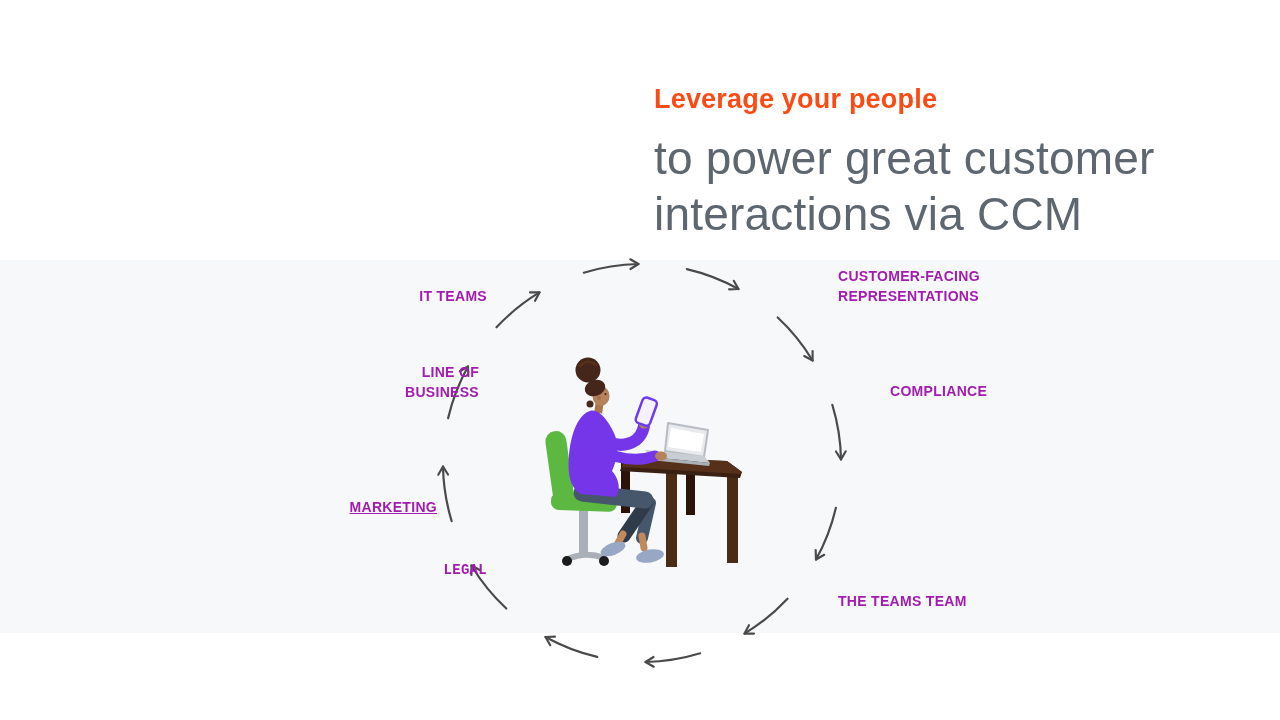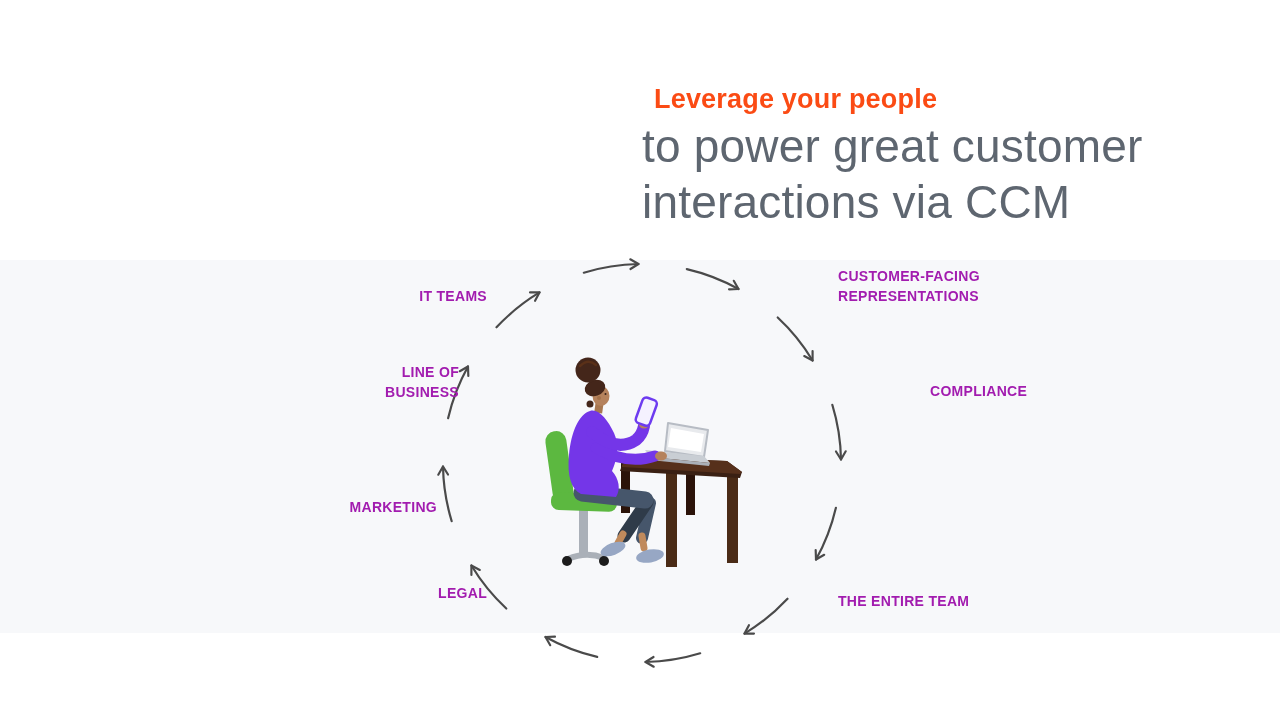--- a/index.html
+++ b/index.html
@@ -9,33 +9,33 @@
     font-family:"Liberation Sans",sans-serif;
     padding-left:40px;
   }
   .band{position:absolute;left:0;top:260px;width:1280px;height:373px;background:#F7F8FA;}
   .title-block{position:absolute;left:638px;top:84px;}
   .eyebrow{
     margin:0 0 3px 16px;font-weight:700;font-size:27px;line-height:30px;
     color:#FB4B14;letter-spacing:.2px;
   }
   .main-title{
-    margin:4px;font-weight:400;font-size:46px;line-height:56px;color:#5E6670;
+    margin:16px;font-weight:400;font-size:46px;line-height:56px;color:#5E6670;
     white-space:pre-line;letter-spacing:.2px;
   }
   .lbl{
     position:absolute;font-weight:600;font-size:14px;line-height:20px;
     color:#a21caf;letter-spacing:.3px;white-space:pre-line;
   }
   #lbl-it-teams{top:286px;right:833px;text-align:right;}
-  #lbl-line-of-business{top:362px;right:861px;text-align:right;}
-  #lbl-marketing{top:497px;right:883px;}
-  #lbl-legal{top:583px;right:833px;}
+  #lbl-line-of-business{top:362px;right:841px;text-align:right;}
+  #lbl-marketing{top:497px;right:883px;text-decoration:underline;}
+  #lbl-legal{top:560px;right:833px;font-family:Liberation Mono, monospace;}
   #lbl-customer-facing{top:266px;left:838px;}
-  #lbl-compliance{top:381px;left:890px;margin-left:40px;}
+  #lbl-compliance{top:381px;left:890px;}
   #lbl-cx{top:479px;left:890px;}
   #lbl-entire-team{top:591px;left:838px;}
   svg.overlay{position:absolute;left:0;top:0;width:1280px;height:720px;pointer-events:none;}
 </style>
 </head>
 <body>
 
 <div class="canvas">
 
   <div class="band"></div>
@@ -67,21 +67,21 @@
     </svg>
 
   <div class="lbl" id="lbl-it-teams">IT TEAMS</div>
   <div class="lbl" id="lbl-line-of-business">LINE OF
 BUSINESS</div>
   <div class="lbl" id="lbl-marketing">MARKETING</div>
   <div class="lbl" id="lbl-legal">LEGAL</div>
   <div class="lbl" id="lbl-customer-facing">CUSTOMER-FACING
 REPRESENTATIONS</div>
   <div class="lbl" id="lbl-compliance">COMPLIANCE</div>
-  <div class="lbl" id="lbl-entire-team">THE ENTIRE TEAM</div>
+  <div class="lbl" id="lbl-entire-team">THE TEAMS TEAM</div>
 
   <svg class="overlay" viewBox="0 0 1280 720" aria-hidden="true">
 
     <g>
       <rect x="549" y="431" width="21" height="72" rx="10" transform="rotate(-8 559 467)" fill="#5CB840"></rect>
       <rect x="579" y="509" width="9" height="44" fill="#AAB0B8"></rect>
       <path d="M 568,559 Q 586,551 604,558" fill="none" stroke="#AAB0B8" stroke-width="6" stroke-linecap="round"></path>
       <circle cx="567" cy="561" r="5" fill="#1C1C1C"></circle>
       <circle cx="604" cy="561" r="5" fill="#1C1C1C"></circle>
       <rect x="551" y="493" width="66" height="18" rx="8" transform="rotate(2 584 502)" fill="#5CB840"></rect>

